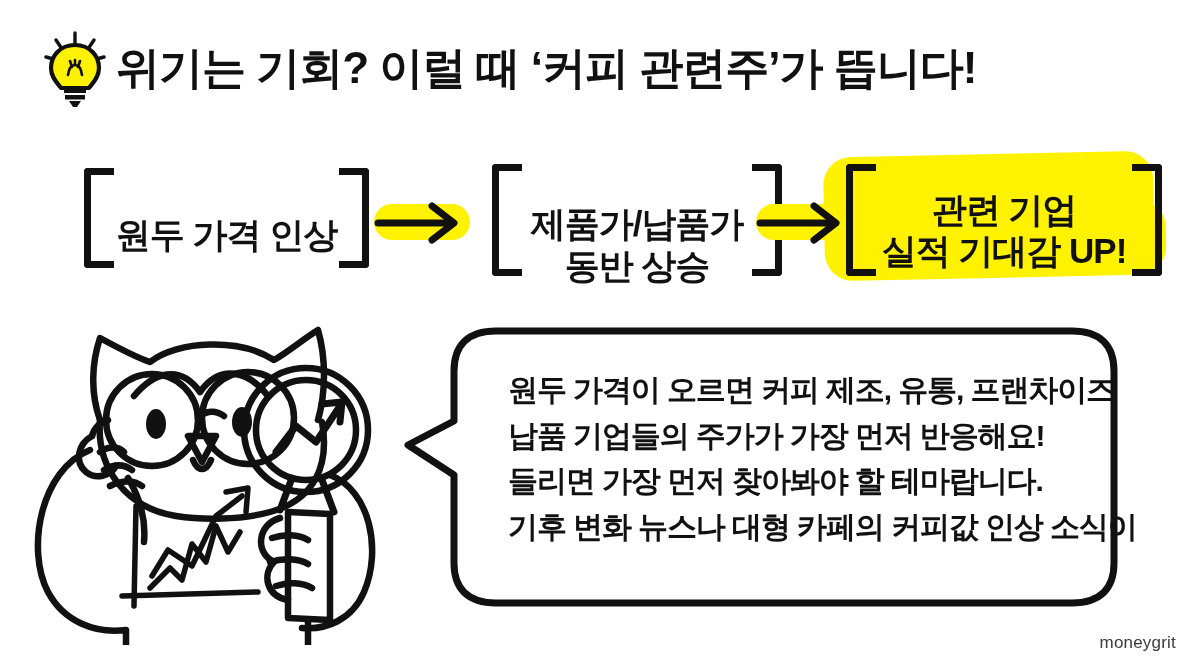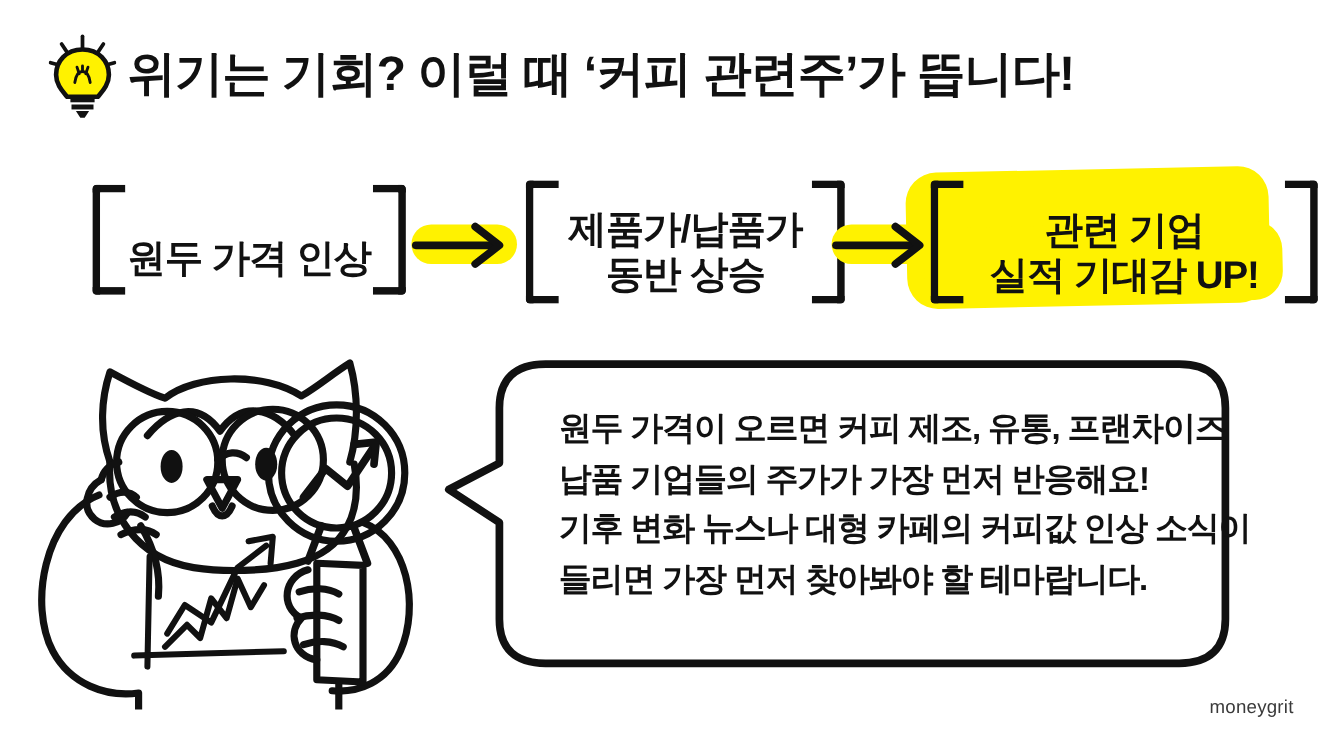--- a/index.html
+++ b/index.html
@@ -79,28 +79,28 @@
   
   #arrow-2 { position: absolute; left: 756px; top: 36px; width: 96px; height: 52px; }
   .hl-swash {
     position: absolute;
     background: #fff200;
     border-radius: 22px;
   }
   .arrow-glyph { position: absolute; z-index: 3; }
 
   
-  #box-2 { left: 478px; top: -6px; width: 290px; height: 132px; }
+  #box-2 { left: 492px; top: -6px; width: 290px; height: 132px; align-items: flex-end; }
   #box-2 .brk { top: 10px; height: 112px; }
   #box-2 .brk.left  { left: 0; }
   #box-2 .brk.right { right: 0; }
   #box-2 .box-text { width: 100%; padding-top: 18px; }
 
   
-  #box-3 { left: 846px; top: -8px; width: 352px; height: 136px; }
+  #box-3 { left: 846px; top: -8px; width: 316px; height: 136px; }
   #box-3 .brk { top: 12px; height: 112px; }
   #box-3 .brk.left  { left: 0; }
   #box-3 .brk.right { right: 0; }
   #box-3 .box-text { width: 100%; padding-top: 20px; }
   #box3-highlight {
     position: absolute;
     left: -22px; top: 2px;
     width: 330px; height: 124px;
     background: #fff200;
     border-radius: 28px;
@@ -279,19 +279,19 @@
 
   <div id="bubble">
     <svg id="bubble-svg" width="720" height="285" viewBox="0 0 720 285">
       <path d="M96 6 L672 6 C700 6 714 20 714 46 L714 238 C714 264 700 278 672 278
                L96 278 C68 278 54 264 54 238 L54 150
                L8 120 L54 96 L54 46 C54 20 68 6 96 6 Z" fill="#ffffff" stroke="#111" stroke-width="7" stroke-linejoin="round"></path>
     </svg>
     <div id="bubble-text">
       <div>원두 가격이 오르면 커피 제조, 유통, 프랜차이즈</div>
       <div>납품 기업들의 주가가 가장 먼저 반응해요!</div>
+      <div>들리면 가장 먼저 찾아봐야 할 테마랍니다.</div>
       <div>기후 변화 뉴스나 대형 카페의 커피값 인상 소식이</div>
-      <div>들리면 가장 먼저 찾아봐야 할 테마랍니다.</div>
     </div>
   </div>
 
   <div id="watermark">moneygrit</div>
 </div>
 
 </body></html>

